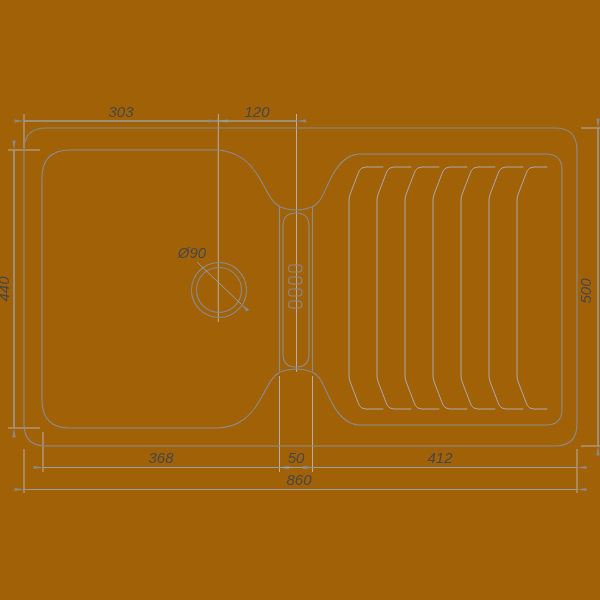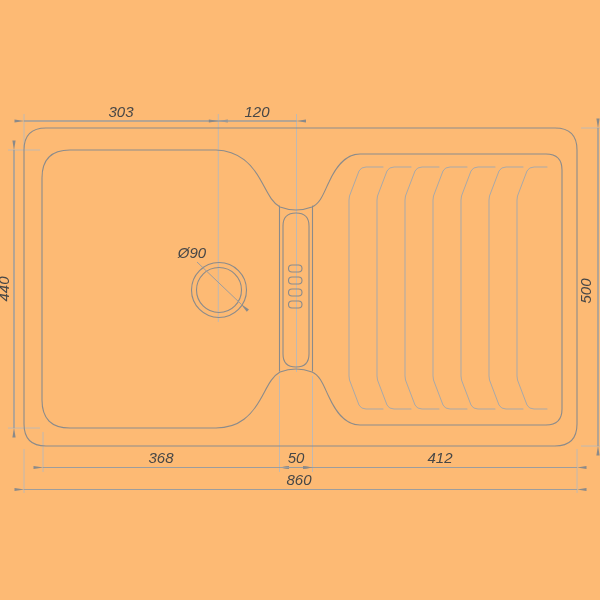--- a/index.html
+++ b/index.html
@@ -1,16 +1,16 @@
 <!DOCTYPE html>
 <html><head>
 <meta charset="utf-8">
 <style>
   html,body{margin:0;padding:0;background:#ffffff;}
-  .stage{position:relative;width:600px;height:600px;background:#fdba74;overflow:hidden;
+  .stage{position:relative;width:600px;height:600px;background:#a16207;overflow:hidden;
          font-family:"Liberation Sans", sans-serif;}
   svg{display:block;}
   .dim-text{font-family:"Liberation Sans", sans-serif;font-style:italic;font-size:15px;fill:#474747;}
   .outline{fill:none;stroke:#8b8b8b;stroke-width:1.1;stroke-linejoin:round;stroke-linecap:round;}
   .ridge{fill:none;stroke:#a9a9a9;stroke-width:1;stroke-linejoin:round;stroke-linecap:round;}
   .dimline{fill:none;stroke:#9d9d9d;stroke-width:1;}
   .extline{fill:none;stroke:#b9b9b9;stroke-width:0.9;}
 </style>
 </head>
 <body>

